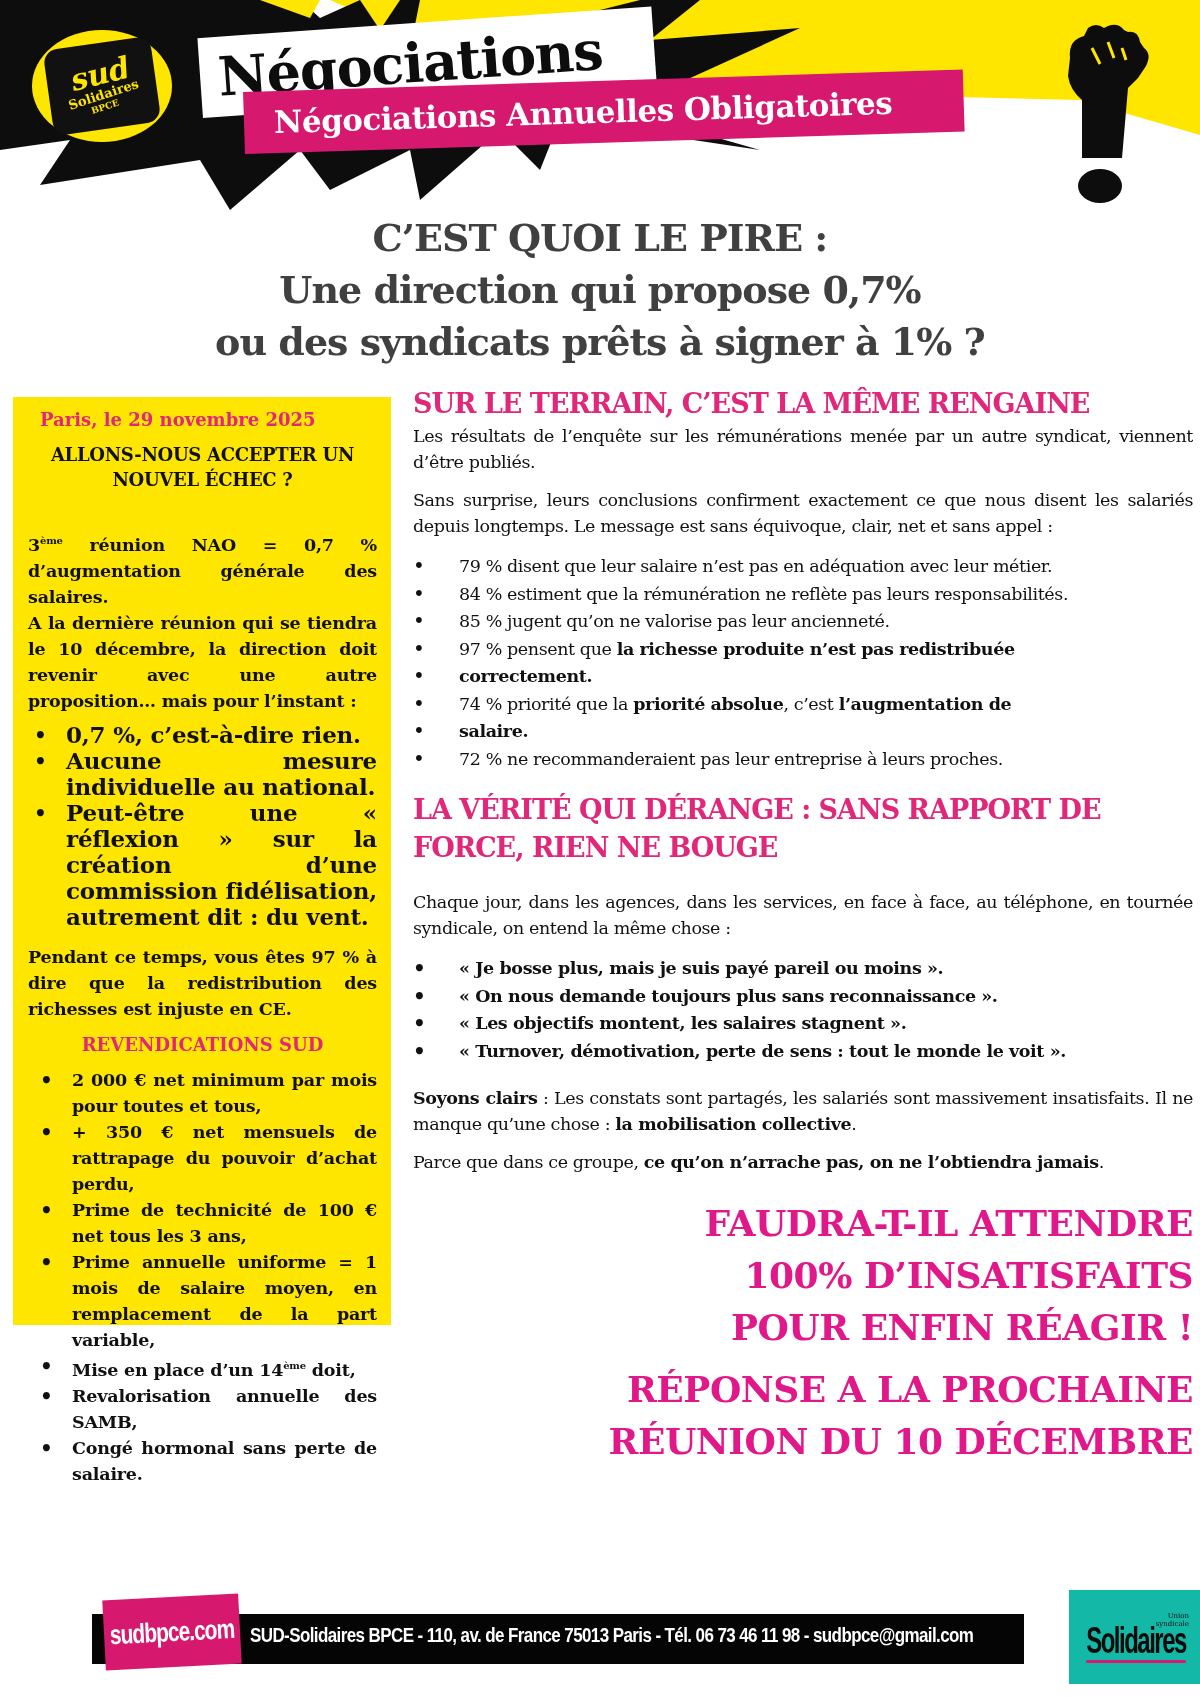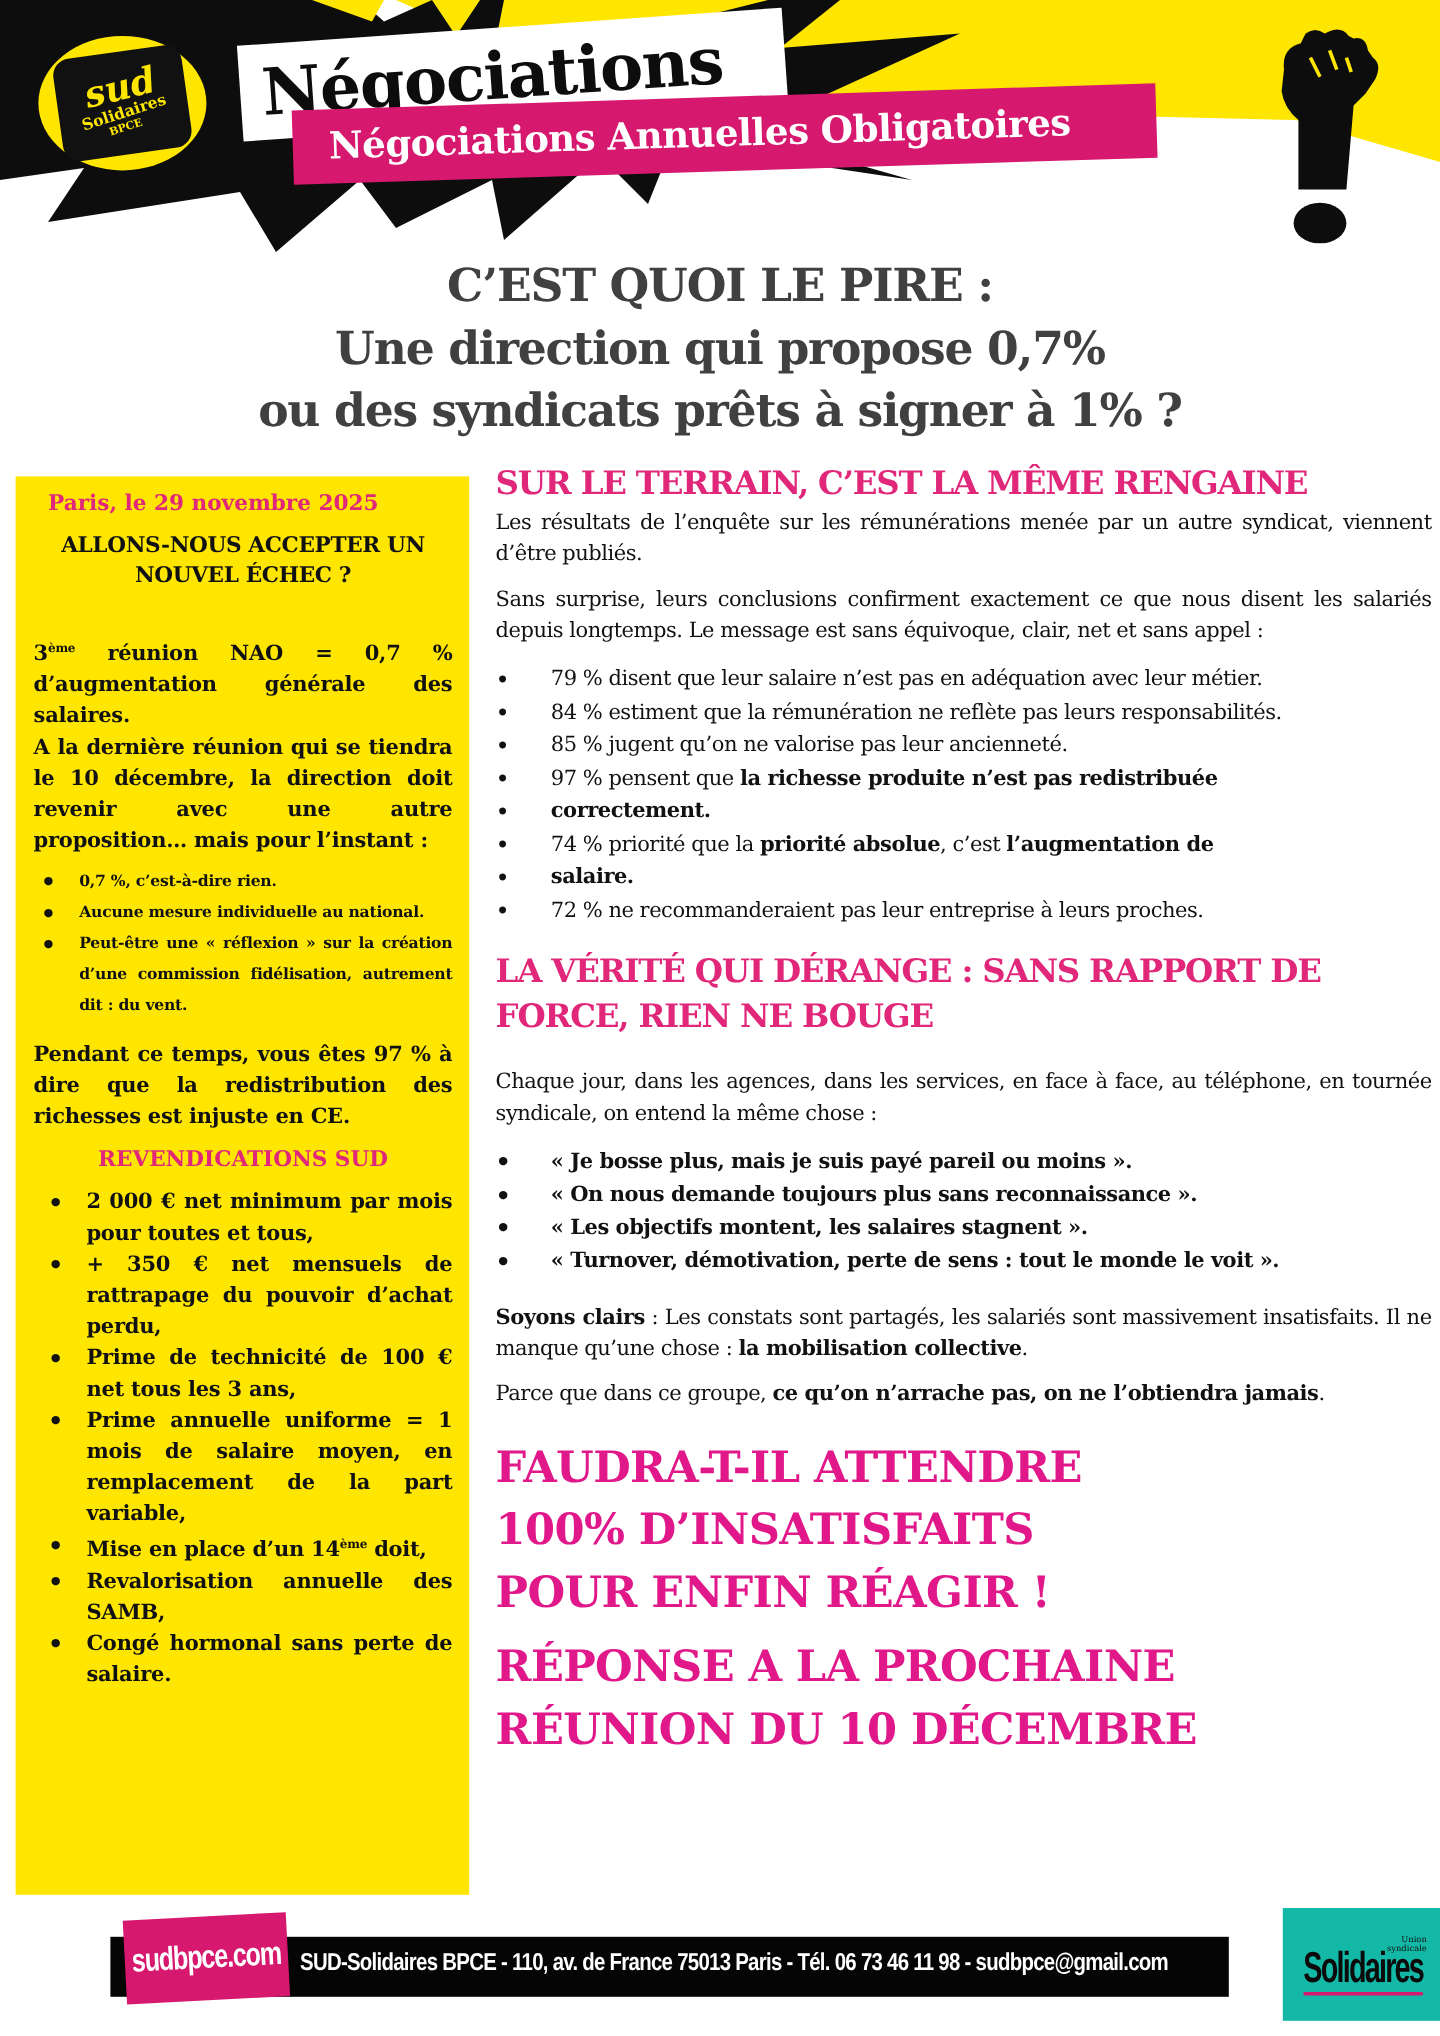--- a/index.html
+++ b/index.html
@@ -24,48 +24,48 @@
   .title-pink { position: absolute; left: 245px; top: 92px; width: 720px; height: 62px; background: #d6186f;
           transform: rotate(-1.8deg); transform-origin: left bottom; display: flex; align-items: center; padding-left: 30px; }
   .title-pink span { font-family: "DejaVu Serif", serif; font-weight: 900; font-size: 31px; color: #ffffff; letter-spacing: -0.5px; }
   .fist { position: absolute; left: 1048px; top: 18px; }
 
   
   .headline { position: absolute; left: 100px; top: 212px; width: 1000px; text-align: center;
           font-family: "DejaVu Serif", serif; font-weight: bold; font-size: 38px; line-height: 52px; color: #404040; letter-spacing: -1px; }
 
   
-  .left-col { position: absolute; left: 13px; top: 397px; width: 378px; height: 1182px; background: #ffe600;
+  .left-col { position: absolute; left: 13px; top: 397px; width: 378px; height: 928px; background: #ffe600;
           padding: 8px 14px 10px 15px; }
   .date { font-family: "DejaVu Serif", serif; font-weight: bold; color: #e0277a; font-size: 18px; text-align: left; padding-left: 12px; margin-top: 4px; }
   .q-title { font-weight: bold; font-size: 18px; text-align: center; line-height: 25px; margin-top: 12px; letter-spacing: -0.3px; }
   .lc-p { font-weight: bold; font-size: 17.5px; line-height: 26px; text-align: justify; margin-top: 10px; letter-spacing: -0.2px; }
   .lc-p sup { font-size: 10px; vertical-align: 7px; }
   .lc-list { list-style: none; margin-top: 8px; }
-  .lc-list li { position: relative; padding-left: 38px; font-weight: bold; font-size: 13px; line-height: 26px; text-align: justify; letter-spacing: -0.2px; }
+  .lc-list li { position: relative; padding-left: 38px; font-weight: bold; font-size: 23px; line-height: 26px; text-align: justify; letter-spacing: -0.2px; }
   .lc-list li::before { content: "•"; position: absolute; left: 6px; top: 0; font-size: 20px; }
   .rev-title { font-weight: bold; color: #e0277a; font-size: 18px; text-align: center; margin-top: 12px; }
   .rev-list { list-style: none; margin-top: 12px; }
   .rev-list li { position: relative; padding-left: 44px; font-weight: bold; font-size: 17.5px; line-height: 26px; text-align: justify; letter-spacing: -0.2px; }
   .rev-list li::before { content: "•"; position: absolute; left: 12px; top: 0; font-size: 20px; }
   .rev-list li sup { font-size: 10px; vertical-align: 7px; }
 
   
   .right-col { position: absolute; left: 413px; top: 385px; width: 780px; }
   .sec-title { font-family: "DejaVu Serif", serif; font-weight: bold; color: #e0277a; font-size: 27px; line-height: 38px; letter-spacing: -1px; }
   .rc-p { font-family: "DejaVu Serif", serif; font-size: 17.5px; line-height: 26px; text-align: justify; color: #111; letter-spacing: -0.4px; }
   .rc-p + .rc-p { margin-top: 12px; }
   .rc-p b { font-weight: bold; }
   .rc-list { list-style: none; margin-top: 14px; }
   .rc-list li { position: relative; padding-left: 46px; font-size: 17.5px; line-height: 27.5px; letter-spacing: -0.4px; }
   .rc-list li::before { content: "•"; position: absolute; left: 0; top: 0; font-size: 20px; }
   .rc-list li b { font-weight: bold; }
   .quote-list li { font-weight: bold; }
 
-  .cta { text-align: left; font-family: "DejaVu Serif", serif; font-weight: bold; color: #e0188a; font-size: 36px; line-height: 52px; letter-spacing: -0.5px; }
+  .cta { text-align: right; font-family: "DejaVu Serif", serif; font-weight: bold; color: #e0188a; font-size: 36px; line-height: 52px; letter-spacing: -0.5px; }
 
   
   .footer-bar { position: absolute; left: 92px; top: 1614px; width: 932px; height: 50px; background: #050505;
           display: flex; align-items: center; }
   .footer-site { position: absolute; left: 104px; top: 1597px; width: 136px; height: 70px; background: #d6186f;
           transform: rotate(-3deg); display: flex; align-items: center; justify-content: center; }
   .footer-site span { font-family: "Liberation Sans", sans-serif; font-weight: bold; color: #ffffff; font-size: 21px; letter-spacing: -1px; transform: scaleY(1.3); }
   .footer-text { position: absolute; left: 250px; top: 1626px; font-family: "Liberation Sans", sans-serif; font-weight: bold; color: #ffffff;
           font-size: 17px; letter-spacing: -0.6px; transform: scaleY(1.2); white-space: nowrap; }
   .footer-sol { position: absolute; left: 1022px; top: 1590px; width: 134px; height: 94px; background: #14b8a6;

